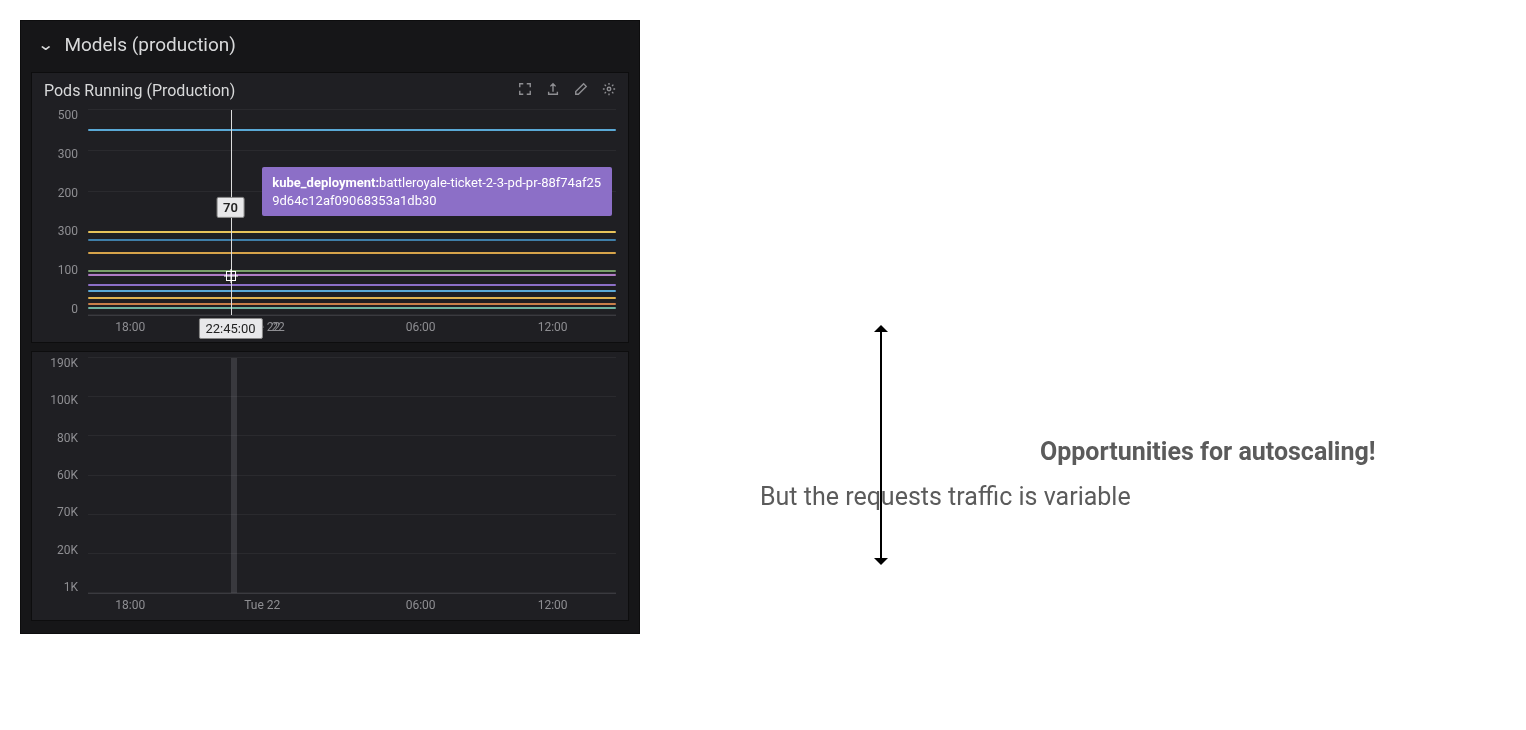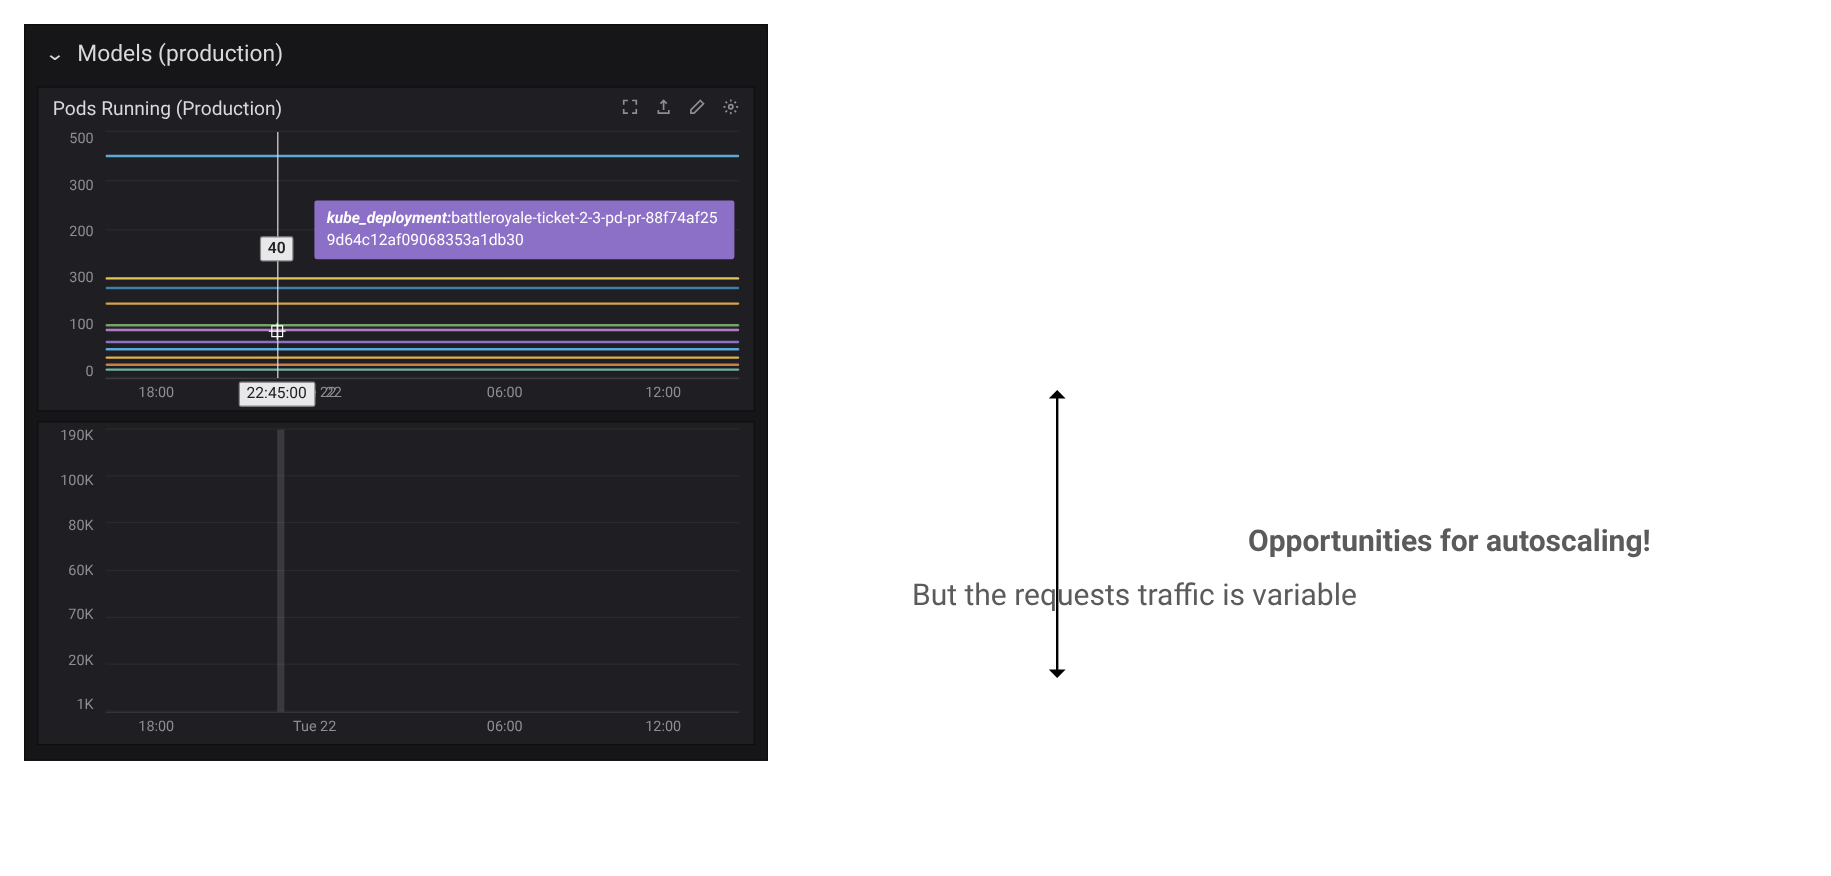--- a/index.html
+++ b/index.html
@@ -133,21 +133,21 @@
     position: absolute;
     background: #8c6fc7;
     color: #fff;
     font-size: 13px;
     line-height: 1.35;
     padding: 7px 10px;
     border-radius: 2px;
     max-width: 350px;
     word-break: break-all;
   }
-  .tooltip b { font-weight: 700; font-style: italic; }
+  .tooltip b { font-weight: 700; }
   .bars {
     position: absolute;
     left: 0; right: 0; bottom: 0; top: 0;
     display: flex;
     align-items: flex-end;
     gap: 1px;
   }
   .bar {
     flex: 1;
     display: flex;
@@ -249,21 +249,21 @@
           <div class="hline" style="bottom: 30%; background: rgb(214, 163, 74);"></div>
           <div class="hline" style="bottom: 21%; background: rgb(122, 160, 107);"></div>
           <div class="hline" style="bottom: 19%; background: rgb(176, 124, 198);"></div>
           <div class="hline" style="bottom: 14%; background: rgb(140, 111, 199);"></div>
           <div class="hline" style="bottom: 11%; background: rgb(90, 169, 214);"></div>
           <div class="hline" style="bottom: 8%; background: rgb(224, 178, 78);"></div>
           <div class="hline" style="bottom: 5%; background: rgb(201, 127, 74);"></div>
           <div class="hline" style="bottom: 3%; background: rgb(111, 179, 161);"></div>
           <div class="crosshair-v" style="left: 27%;"></div>
           <div class="crosshair-dot" style="left: 27%; bottom: 14%;"></div>
-          <div class="value-badge" style="left: 27%; bottom: 36%;">40</div>
+          <div class="value-badge" style="left: 27%; bottom: 36%;">70</div>
           <div class="tooltip" style="left: 33%; top: 28%;"><b>kube_deployment:</b>battleroyale-ticket-2-3-pd-pr-88f74af259d64c12af09068353a1db30</div>
         </div>
       <div class="x-axis" id="pods-xaxis">
           <div class="x-tick" style="left: 8%;">18:00</div>
           <div class="x-tick" style="left: 33%;">Tue 22</div>
           <div class="x-tick" style="left: 63%;">06:00</div>
           <div class="x-tick" style="left: 88%;">12:00</div>
           <div class="time-badge" style="left: 27%;">22:45:00</div>
           <div class="x-tick" style="left: 36%;">22</div>
         </div>

